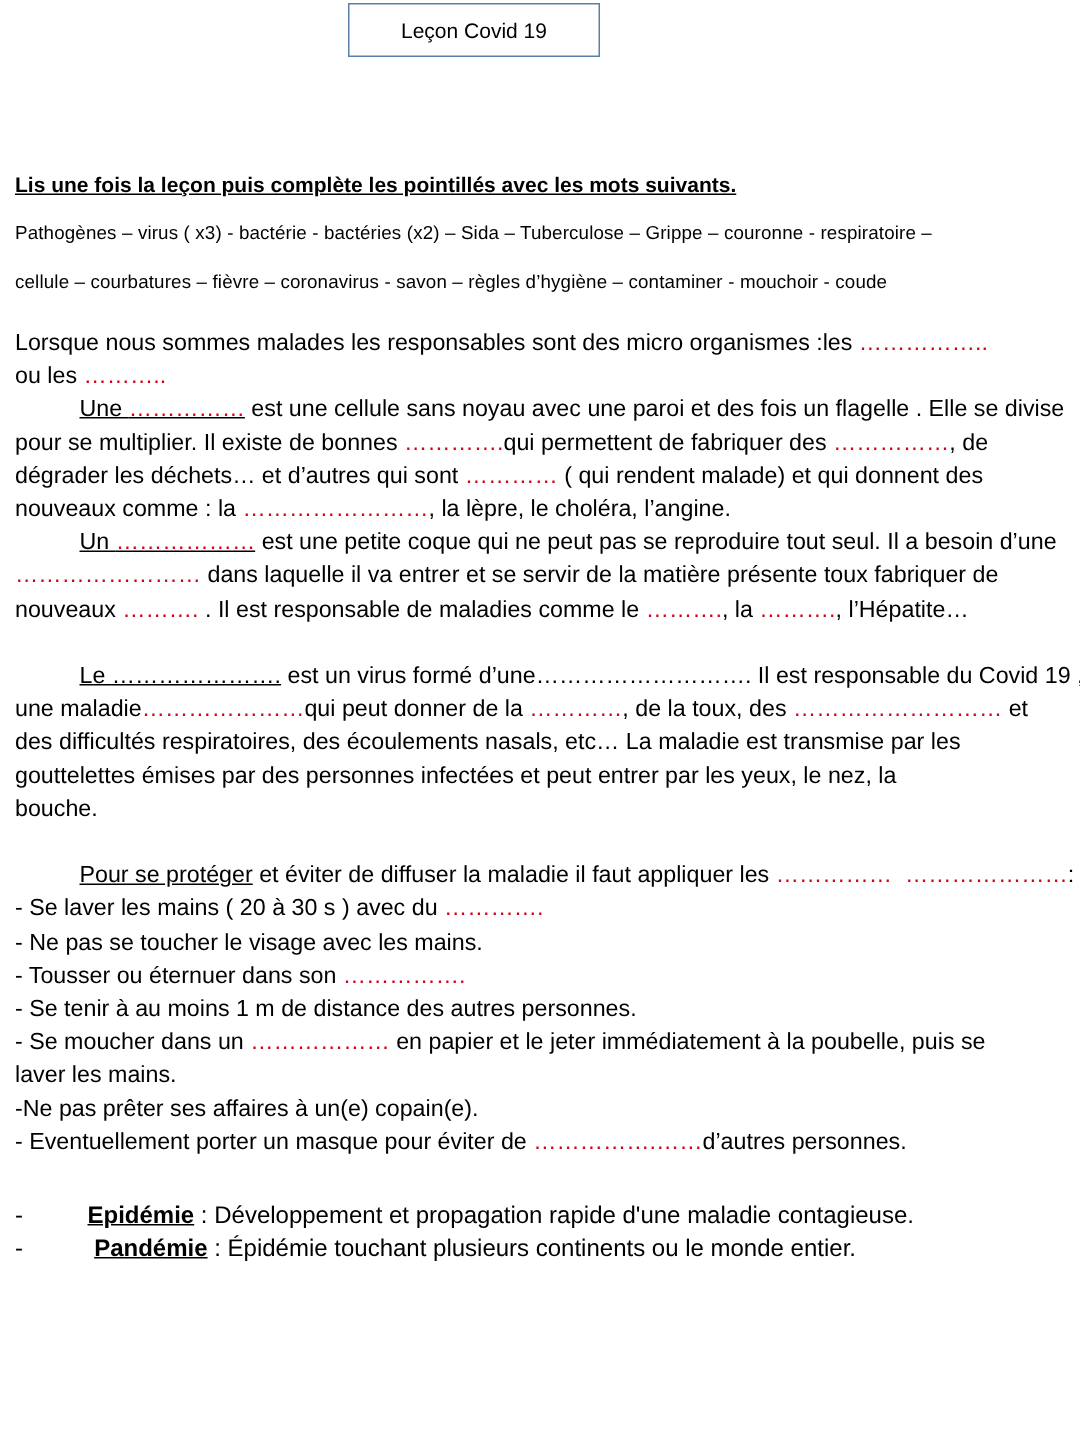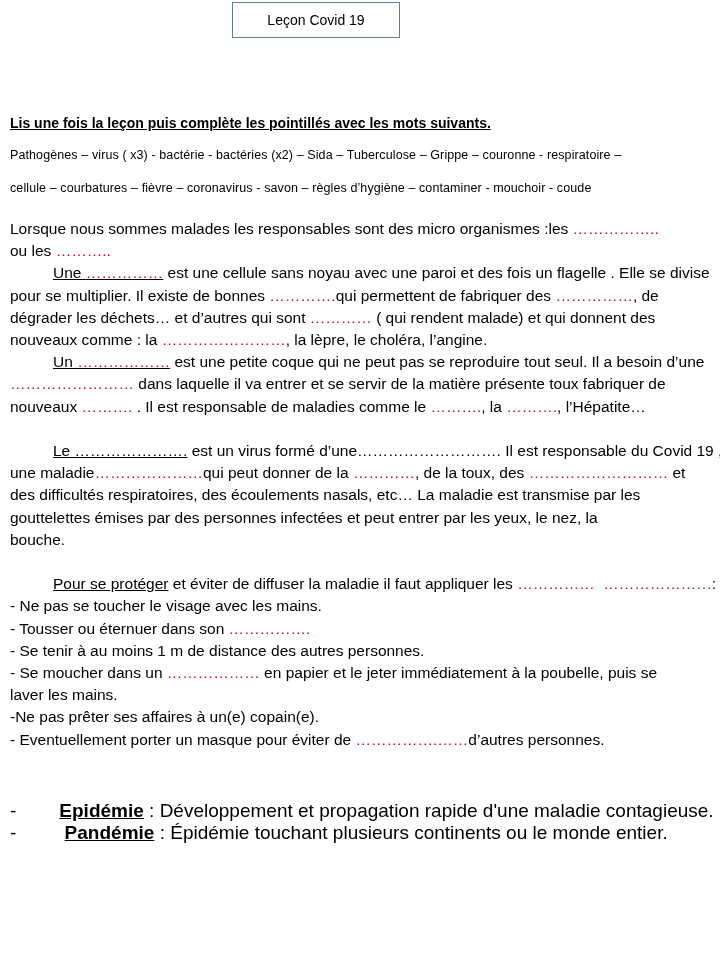--- a/index.html
+++ b/index.html
@@ -11,21 +11,21 @@
   .instr { position: absolute; left: 10px; top: 114px; width: 700px; }
   .instr-title { font-size: 14px; font-weight: bold; text-decoration: underline; line-height: 19px; }
   .words { font-size: 12.5px; line-height: 21px; letter-spacing: 0.1px; margin-top: 12px; }
   .body { position: absolute; left: 10px; top: 218px; width: 700px; font-size: 15.5px; line-height: 22.2px; }
   .line { white-space: nowrap; }
   .gap { height: 22.2px; }
   .u { text-decoration: underline; margin-left: 43px; }
   .b { font-weight: bold; }
   .blank { color: #d0021b; }
   .blank-black { color: #000; }
-  .defs { position: absolute; left: 10px; top: 800px; width: 700px; font-size: 19px; line-height: 22px; }
+  .defs { position: absolute; left: 10px; top: 800px; width: 700px; font-size: 16px; line-height: 22px; }
 </style>
 </head>
 <body>
 
 <div class="title-box">
   <span>Leçon Covid 19</span>
 </div>
 
 <div class="instr">
   <div class="instr-title">Lis une fois la leçon puis complète les pointillés avec les mots suivants.</div>
@@ -74,20 +74,23 @@
   <div class="line">des difficultés respiratoires, des écoulements nasals, etc… La maladie est transmise par les</div>
   <div class="line">gouttelettes émises par des personnes infectées et peut entrer par les yeux, le nez, la</div>
   <div class="line">bouche.</div>
 
   <div class="gap"></div>
 
   <div class="line">
     <span class="u">Pour se protéger</span><span> et éviter de diffuser la maladie il faut appliquer les </span><span class="blank">……………</span>&nbsp;&nbsp;<span class="blank">…………………</span><span>:</span>
   </div>
   <div class="line">
+    <span>- Se laver les mains  ( 20 à 30 s ) avec du </span><span class="blank">………….</span>
+  </div>
+  <div class="line">
     <span>- Ne pas se toucher le visage avec les mains.</span>
   </div>
   <div class="line">
     <span>- Tousser ou éternuer dans son </span><span class="blank">…………….</span>
   </div>
   <div class="line">
     <span>- Se tenir à au moins 1 m de distance des autres personnes.</span>
   </div>
   <div class="line">
     <span>- Se moucher dans un </span><span class="blank">………………</span><span> en papier et le jeter immédiatement à la poubelle, puis se</span>

